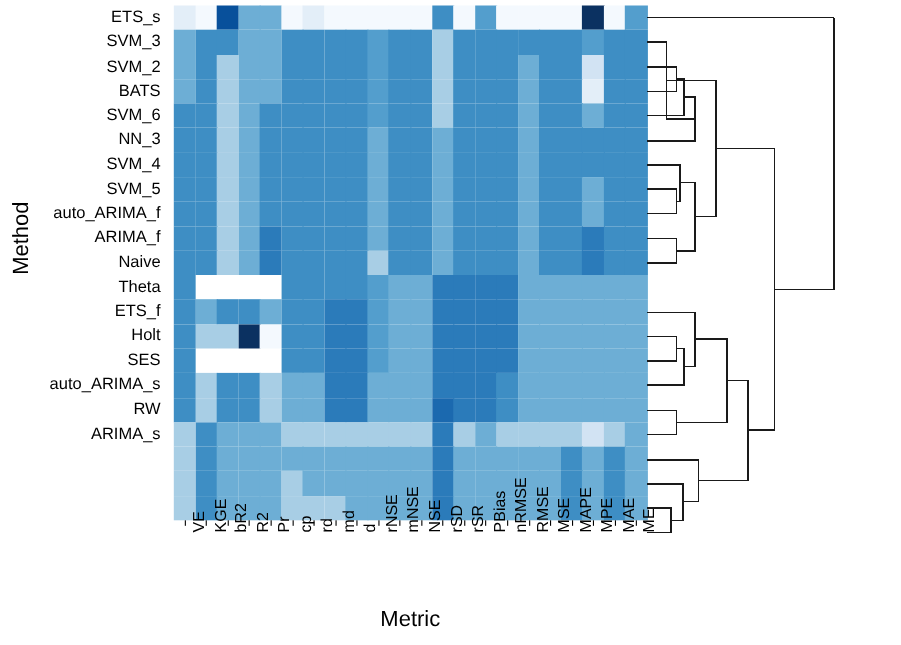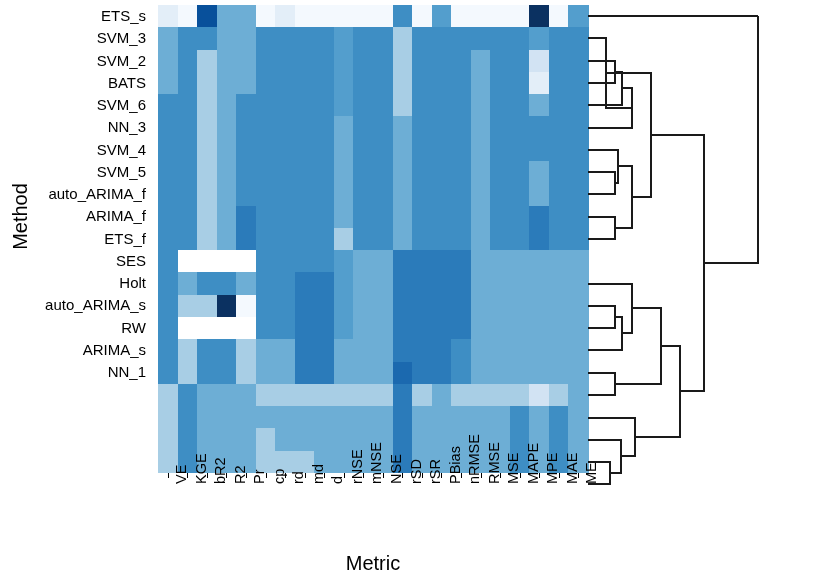--- a/index.html
+++ b/index.html
@@ -90,27 +90,28 @@
       <div class="rowlabel">ETS_s</div>
       <div class="rowlabel">SVM_3</div>
       <div class="rowlabel">SVM_2</div>
       <div class="rowlabel">BATS</div>
       <div class="rowlabel">SVM_6</div>
       <div class="rowlabel">NN_3</div>
       <div class="rowlabel">SVM_4</div>
       <div class="rowlabel">SVM_5</div>
       <div class="rowlabel">auto_ARIMA_f</div>
       <div class="rowlabel">ARIMA_f</div>
+      <div class="rowlabel">Naive</div>
+      <div class="rowlabel">Theta</div>
       <div class="rowlabel">ETS_f</div>
+      <div class="rowlabel">Holt</div>
       <div class="rowlabel">SES</div>
-      <div class="rowlabel">Holt</div>
       <div class="rowlabel">auto_ARIMA_s</div>
       <div class="rowlabel">RW</div>
       <div class="rowlabel">ARIMA_s</div>
-      <div class="rowlabel">NN_1</div>
     </div>
 
   <div id="heat">
       <div class="hrow" style="top: 0px;">
         <div class="hcell" style="left: 0px; width: 20.1455px; background: rgb(227, 238, 248);"></div>
         <div class="hcell" style="left: 19.5455px; width: 20.1455px; background: rgb(244, 249, 254);"></div>
         <div class="hcell" style="left: 39.0909px; width: 20.1455px; background: rgb(8, 80, 155);"></div>
         <div class="hcell" style="left: 58.6364px; width: 20.1455px; background: rgb(109, 174, 213);"></div>
         <div class="hcell" style="left: 78.1818px; width: 20.1455px; background: rgb(109, 174, 213);"></div>
         <div class="hcell" style="left: 97.7273px; width: 20.1455px; background: rgb(244, 249, 254);"></div>

